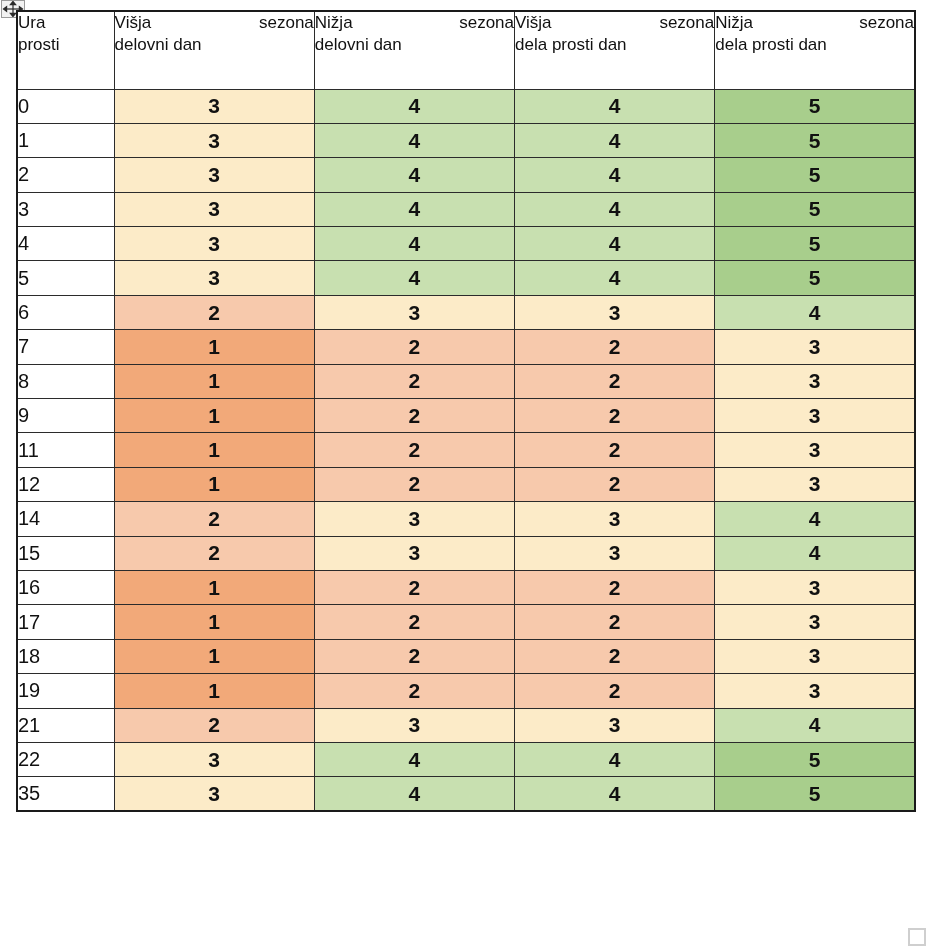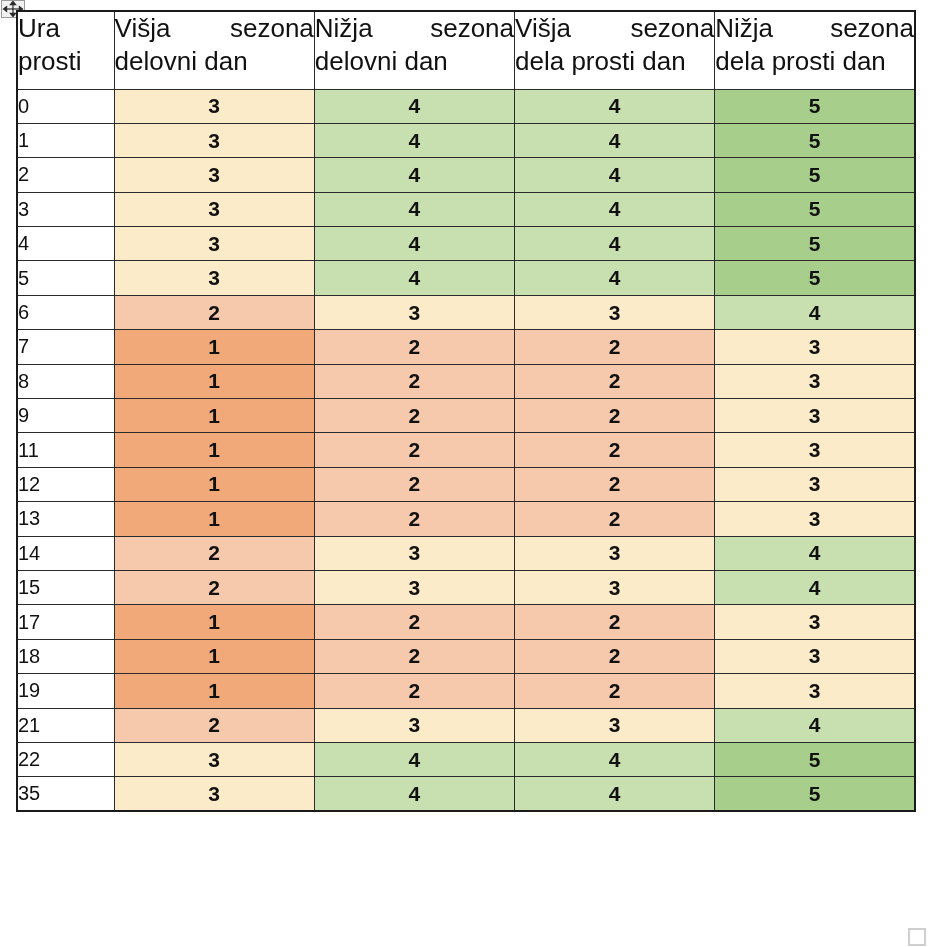--- a/index.html
+++ b/index.html
@@ -61,21 +61,21 @@
     border: 1px solid #2b2b2b;
     padding: 0;
     box-sizing: border-box;
   }
 
   
   thead th {
     background: #ffffff;
     color: #111111;
     font-weight: normal;
-    font-size: 26px;
+    font-size: 17px;
     line-height: 1.28;
     vertical-align: top;
     padding: 9px 8px 10px 8px;
     height: 78px;
   }
   th.h-hour {
     text-align: left;
   }
   th.h-col {
     text-align: justify;
@@ -242,39 +242,39 @@
           <td class="val v3" style="background: rgb(252, 235, 200);">3</td>
         </tr>
         <tr>
           <td class="hour">12</td>
           <td class="val v1" style="background: rgb(242, 169, 121);">1</td>
           <td class="val v2" style="background: rgb(247, 201, 172);">2</td>
           <td class="val v2" style="background: rgb(247, 201, 172);">2</td>
           <td class="val v3" style="background: rgb(252, 235, 200);">3</td>
         </tr>
         <tr>
-          <td class="hour">13</td>
-          <td class="val v1" style="background: rgb(242, 169, 121);">1</td>
-          <td class="val v2" style="background: rgb(247, 201, 172);">2</td>
-          <td class="val v2" style="background: rgb(247, 201, 172);">2</td>
-          <td class="val v3" style="background: rgb(252, 235, 200);">3</td>
-        </tr>
-        <tr>
           <td class="hour">14</td>
           <td class="val v2" style="background: rgb(247, 201, 172);">2</td>
           <td class="val v3" style="background: rgb(252, 235, 200);">3</td>
           <td class="val v3" style="background: rgb(252, 235, 200);">3</td>
           <td class="val v4" style="background: rgb(200, 224, 176);">4</td>
         </tr>
         <tr>
           <td class="hour">15</td>
           <td class="val v2" style="background: rgb(247, 201, 172);">2</td>
           <td class="val v3" style="background: rgb(252, 235, 200);">3</td>
           <td class="val v3" style="background: rgb(252, 235, 200);">3</td>
           <td class="val v4" style="background: rgb(200, 224, 176);">4</td>
+        </tr>
+        <tr>
+          <td class="hour">16</td>
+          <td class="val v1" style="background: rgb(242, 169, 121);">1</td>
+          <td class="val v2" style="background: rgb(247, 201, 172);">2</td>
+          <td class="val v2" style="background: rgb(247, 201, 172);">2</td>
+          <td class="val v3" style="background: rgb(252, 235, 200);">3</td>
         </tr>
         <tr>
           <td class="hour">17</td>
           <td class="val v1" style="background: rgb(242, 169, 121);">1</td>
           <td class="val v2" style="background: rgb(247, 201, 172);">2</td>
           <td class="val v2" style="background: rgb(247, 201, 172);">2</td>
           <td class="val v3" style="background: rgb(252, 235, 200);">3</td>
         </tr>
         <tr>
           <td class="hour">18</td>

